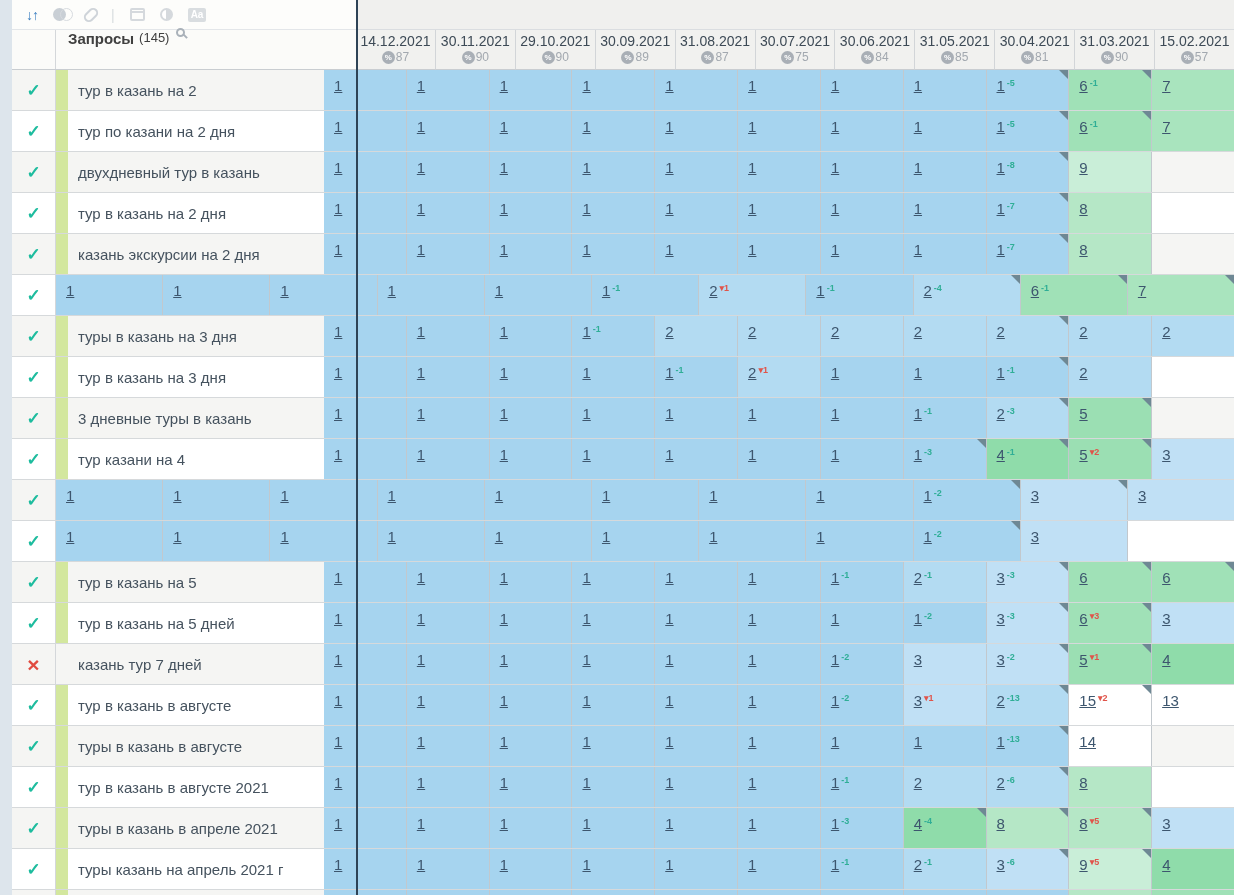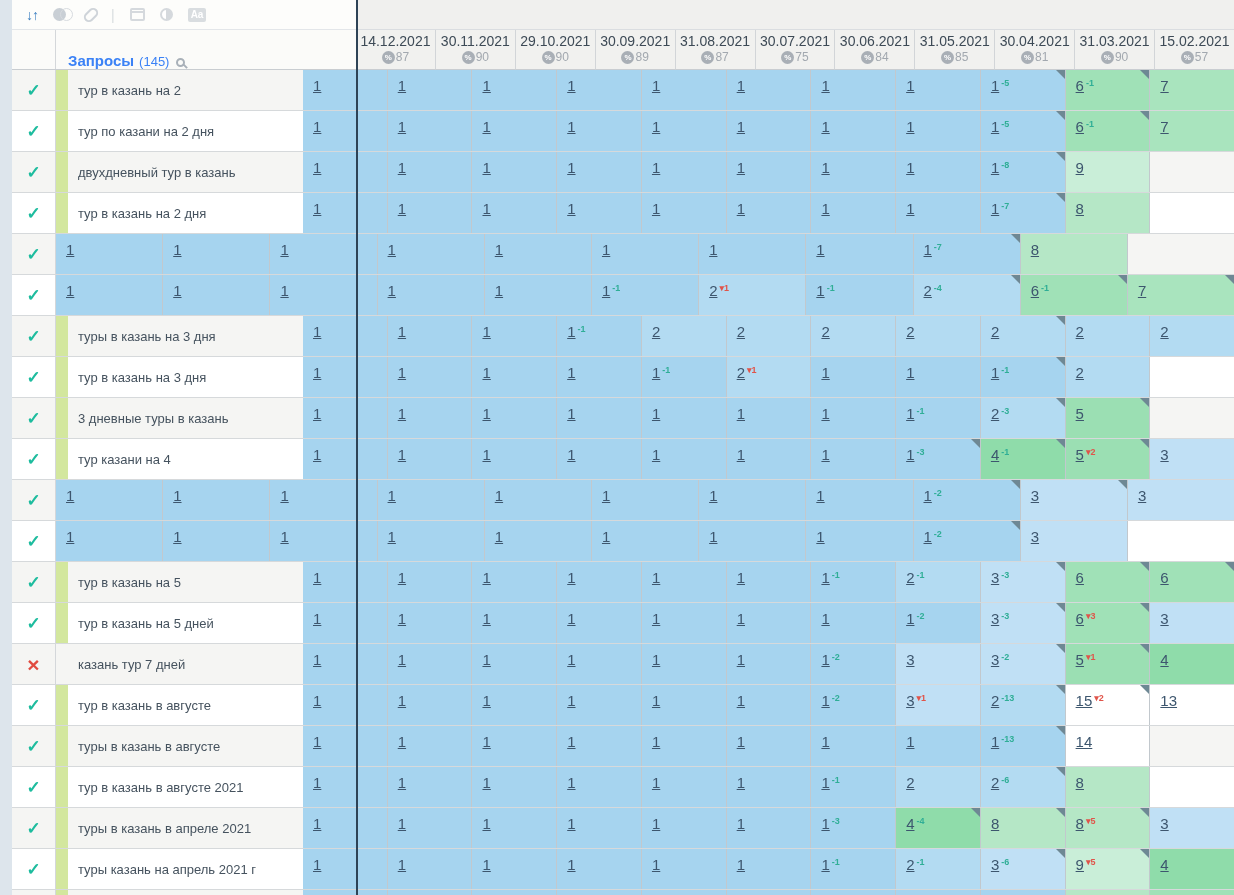--- a/index.html
+++ b/index.html
@@ -17,34 +17,34 @@
   .venn::before{content:'';position:absolute;left:0;top:0;width:13px;height:13px;border-radius:50%;background:#c9cfd5}
   .venn::after{content:'';position:absolute;left:7px;top:0;width:11px;height:11px;border-radius:50%;border:1.5px solid #d7dbdf;background:transparent}
   .clip{width:10px;height:16px;border:2px solid #cfd4d9;border-radius:5px;transform:rotate(45deg)}
   .win{width:15px;height:13px;border:2px solid #d5d9dd;border-radius:2px;position:relative}
   .win::before{content:'';position:absolute;left:0;right:0;top:1px;height:2px;background:#d5d9dd}
   .half{width:13px;height:13px;border:2px solid #d5d9dd;border-radius:50%;background:linear-gradient(90deg,#fff 0 50%,#d5d9dd 50% 100%)}
   .aa{background:#d9dde0;color:#fff;border-radius:2px;font-size:10px;font-weight:700;padding:2px 3px}
   .thead{display:flex;height:40px;flex:none}
   .th-left{width:344px;flex:none;display:flex;background:#fbfbf9;border-bottom:1px solid #c9cdd1}
   .th-check{width:44px;flex:none;border-right:1px solid #d4d7da}
-  .th-kw{flex:1;display:flex;align-items:flex-end;padding-left:12px;font-size:15px;font-weight:700;color:#3b82f6}
+  .th-kw{flex:1;display:flex;align-items:flex-start;padding-left:12px;font-size:15px;font-weight:700;color:#404040}
   .cnt{font-weight:400;margin-left:5px;font-size:13px}
   .mag{width:9px;height:9px;border:2px solid #a9b1b9;border-radius:50%;display:inline-block;position:relative;margin-left:7px;top:-2px}
   .mag::after{content:'';position:absolute;width:6px;height:2px;background:#a9b1b9;transform:rotate(45deg);right:-5px;bottom:-2px}
   .th-dates{flex:1;display:flex;min-width:0}
   .date-cell{flex:1;background:#f1f1ef;border-right:1px solid #d2d5d8;border-bottom:1px solid #c9cdd1;text-align:center;padding-top:3px;cursor:pointer;min-width:0}
   .date-cell:last-child{border-right:none}
   .d{font-size:14px;color:#3d4a56;white-space:nowrap}
   .p{display:flex;align-items:center;justify-content:center;margin-top:1px}
   .pb{width:13px;height:13px;border-radius:50%;background:#a9afb6;color:#fff;font-size:8px;display:inline-flex;align-items:center;justify-content:center;font-weight:700;flex:none}
   .pn{color:#a2a8af;font-size:12px;margin-left:1px}
   .row{display:flex;height:41px;flex:none;border-bottom:1px solid #d6d9db}
   .rc{width:44px;flex:none;border-right:1px solid #d4d7da;display:flex;align-items:center;justify-content:center;cursor:pointer}
-  .rk{width:247px;flex:none;display:flex;align-items:center;position:relative;padding-left:22px;font-size:13px;color:#45525e;cursor:pointer}
+  .rk{width:268px;flex:none;display:flex;align-items:center;position:relative;padding-left:22px;font-size:15px;color:#45525e;cursor:pointer}
   .stripe{position:absolute;left:0;top:0;bottom:0;width:12px;background:#d3e79e}
   .ok{color:#1dbc9e;font-size:17px;font-weight:700}
   .no{color:#e14b3f;font-size:21px;font-weight:700;line-height:1}
   .row.gray .rc,.row.gray .rk,.row.gray .cell.empty{background:#f5f5f3}
   .row.white .rc,.row.white .rk,.row.white .cell.empty{background:#ffffff}
   .cells{flex:1;display:flex;min-width:0}
   .cell{flex:1;position:relative;border-right:1px solid #c2c8cd;padding:7px 0 0 10px;min-width:0}
   .cell:last-child{border-right:none}
   .pv{font-size:15px;color:#3d566e;text-decoration:underline;cursor:pointer;line-height:1.1}
   .chg{font-size:9px;margin-left:2px;position:relative;top:-5px;font-weight:700}
@@ -246,20 +246,24 @@
             <div class="cell" style="background: rgb(166, 212, 239);"><span class="pv">1</span></div>
             <div class="cell mark" style="background: rgb(166, 212, 239);"><span class="pv">1</span><span class="chg g">-7</span></div>
             <div class="cell" style="background: rgb(181, 231, 198);"><span class="pv">8</span></div>
             <div class="cell empty"></div>
           </div>
         </div>
         <div class="row gray">
           <div class="rc">
             <span class="ok">✓</span>
           </div>
+          <div class="rk">
+            <span class="stripe"></span>
+            <span class="kwl">казань экскурсии на 2 дня</span>
+          </div>
           <div class="cells">
             <div class="cell" style="background: rgb(166, 212, 239);"><span class="pv">1</span></div>
             <div class="cell" style="background: rgb(166, 212, 239);"><span class="pv">1</span></div>
             <div class="cell" style="background: rgb(166, 212, 239);"><span class="pv">1</span></div>
             <div class="cell" style="background: rgb(166, 212, 239);"><span class="pv">1</span></div>
             <div class="cell" style="background: rgb(166, 212, 239);"><span class="pv">1</span></div>
             <div class="cell" style="background: rgb(166, 212, 239);"><span class="pv">1</span></div>
             <div class="cell" style="background: rgb(166, 212, 239);"><span class="pv">1</span></div>
             <div class="cell" style="background: rgb(166, 212, 239);"><span class="pv">1</span></div>
             <div class="cell mark" style="background: rgb(166, 212, 239);"><span class="pv">1</span><span class="chg g">-7</span></div>

